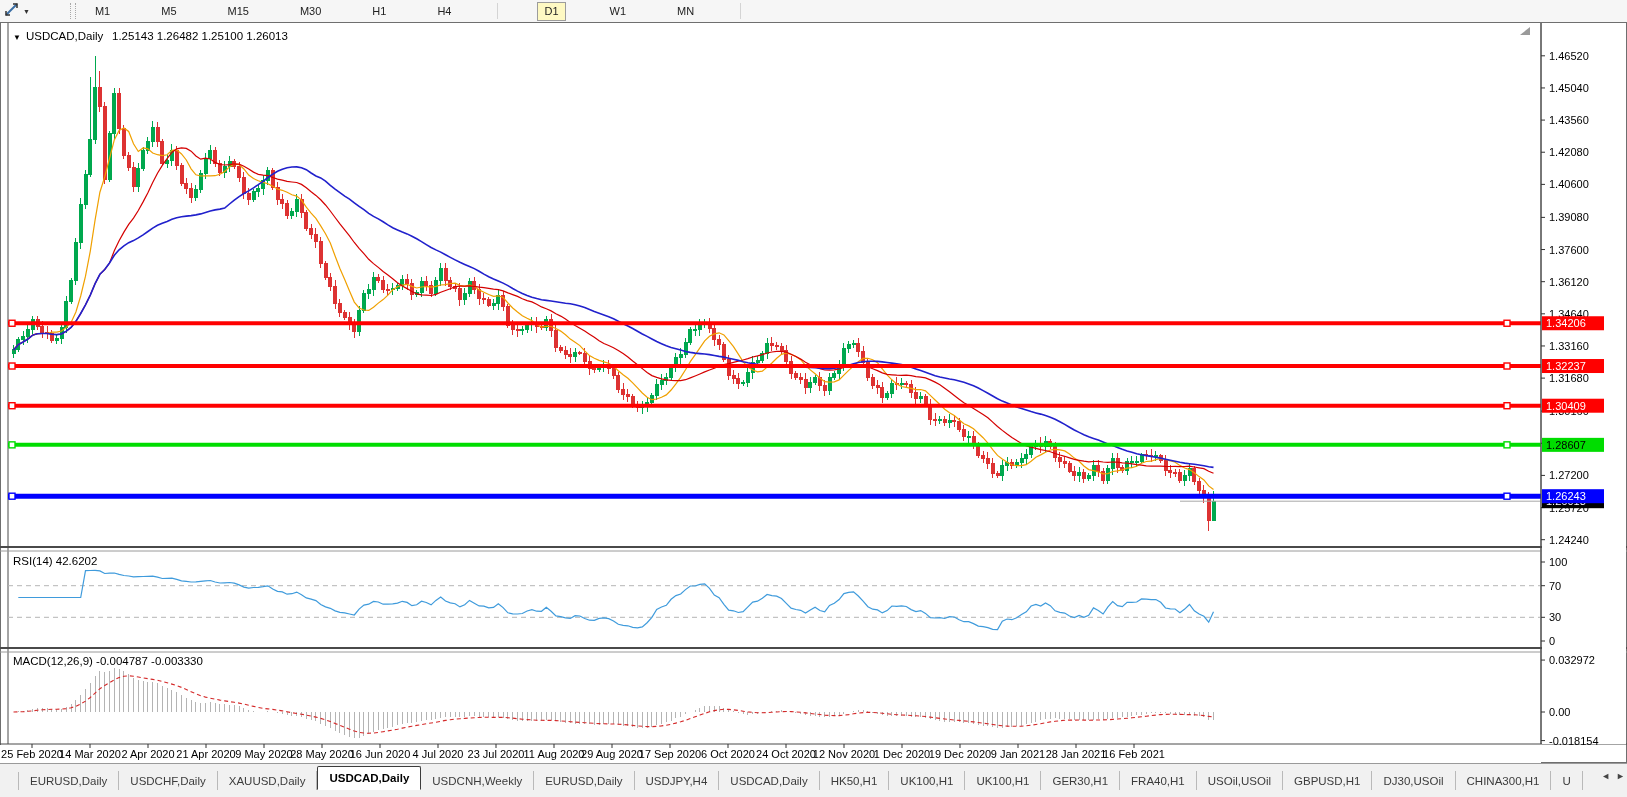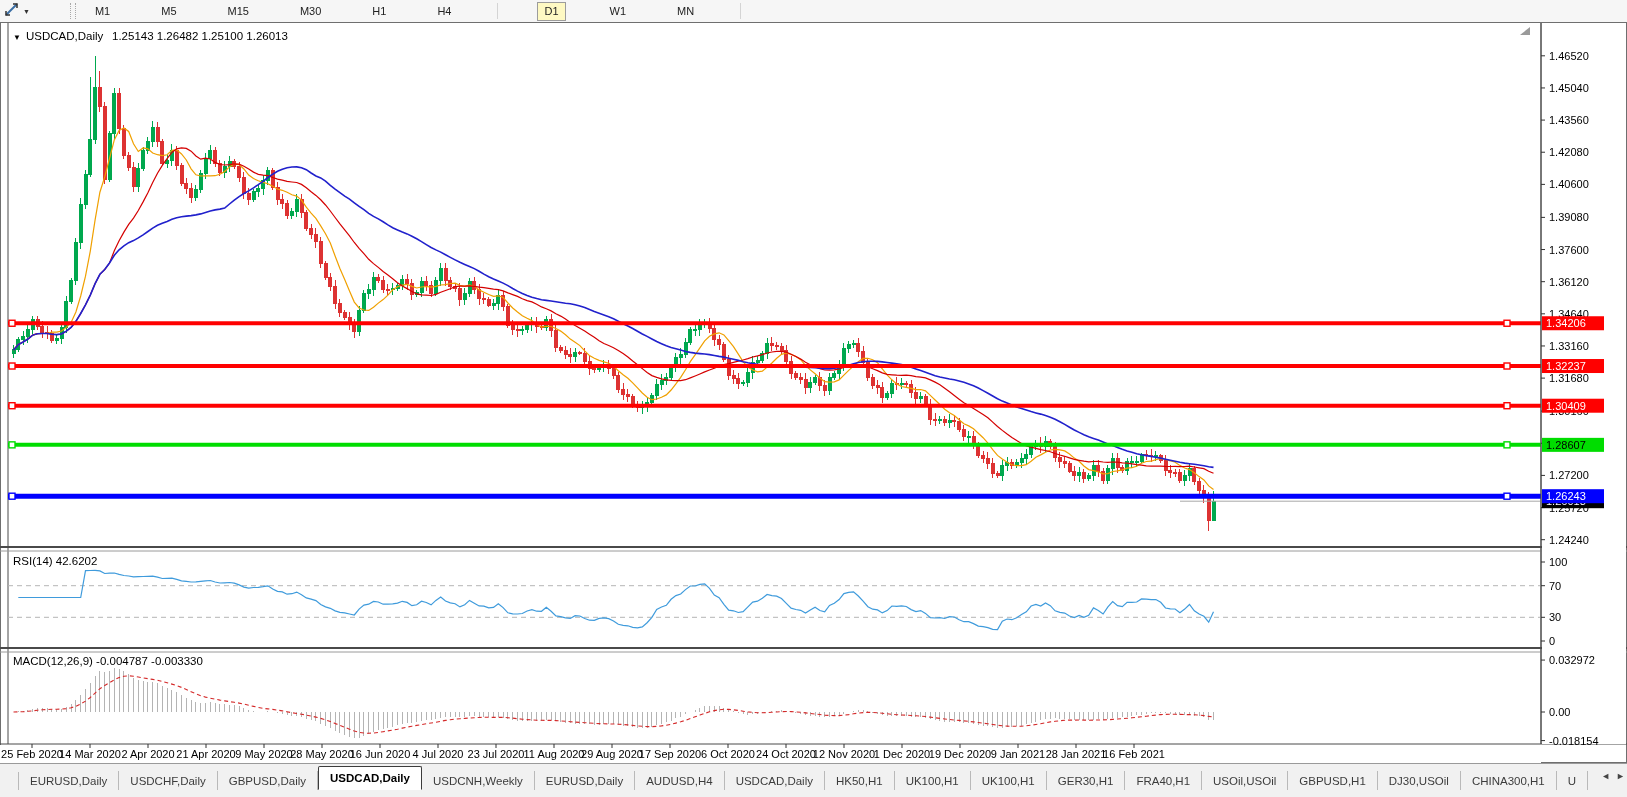--- a/index.html
+++ b/index.html
@@ -975,25 +975,25 @@
       </g>
       <path d="M1520 35 L1530 35 L1530 27 Z" fill="#9a9a9a"></path>
     </svg>
 </div>
 
 <div class="tabbar">
   <div class="tabs" id="tabs">
     <div class="tab-stub"></div>
   <div class="tab">EURUSD,Daily</div>
       <div class="tab">USDCHF,Daily</div>
-      <div class="tab">GBPUSD,Daily</div>
+      <div class="tab">XAUUSD,Daily</div>
       <div class="tab active">USDCAD,Daily</div>
       <div class="tab">USDCNH,Weekly</div>
       <div class="tab">EURUSD,Daily</div>
-      <div class="tab">AUDUSD,H4</div>
+      <div class="tab">USDJPY,H4</div>
       <div class="tab">USDCAD,Daily</div>
       <div class="tab">HK50,H1</div>
       <div class="tab">UK100,H1</div>
       <div class="tab">UK100,H1</div>
       <div class="tab">GER30,H1</div>
       <div class="tab">FRA40,H1</div>
       <div class="tab">USOil,USOil</div>
       <div class="tab">GBPUSD,H1</div>
       <div class="tab">DJ30,USOil</div>
       <div class="tab">CHINA300,H1</div>

